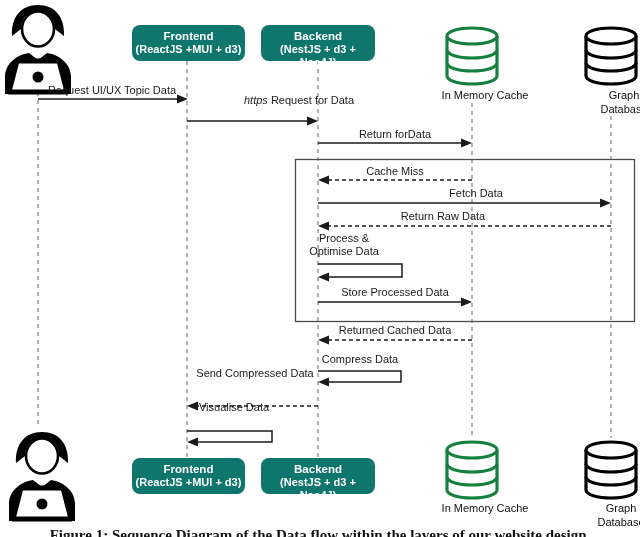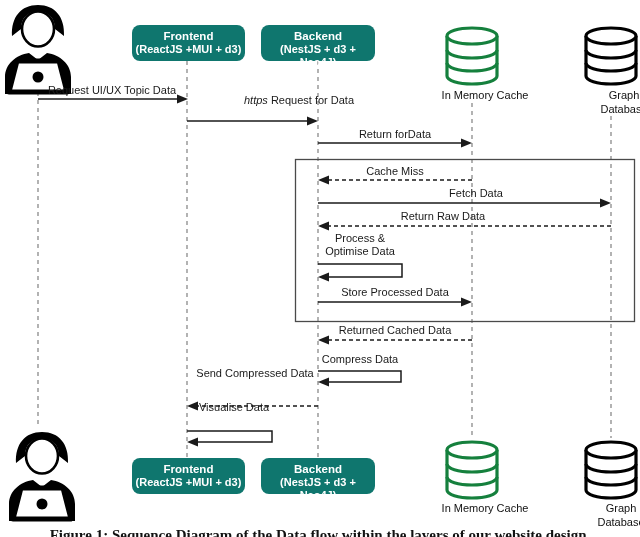--- a/index.html
+++ b/index.html
@@ -135,21 +135,21 @@
   <div class="actorlbl" style="left:472px;top:89px;">In Memory Cache</div>
   <div class="actorlbl" style="left:611px;top:89px;">Graph</div>
   <div class="actorlbl" style="left:611px;top:103px;">Database</div>
 
   <div class="lbl" style="left:112px;top:84px;">Request UI/UX Topic Data</div>
   <div class="lbl" style="left:252px;top:94px;margin-left:47px;"><span class="it">https</span><span> Request for Data</span></div>
   <div class="lbl" style="left:395px;top:128px;">Return forData</div>
   <div class="lbl" style="left:395px;top:165px;">Cache Miss</div>
   <div class="lbl" style="left:476px;top:187px;">Fetch Data</div>
   <div class="lbl" style="left:443px;top:210px;">Return Raw Data</div>
-  <div class="lbl" style="left:360px;top:232px;">
+  <div class="lbl" style="left:344px;top:232px;">
     <div>Process &amp;</div>
     <div>Optimise Data</div>
   </div>
   <div class="lbl" style="left:395px;top:286px;">Store Processed Data</div>
   <div class="lbl" style="left:395px;top:324px;">Returned Cached Data</div>
   <div class="lbl" style="left:360px;top:353px;">Compress Data</div>
   <div class="lbl" style="left:255px;top:367px;">Send Compressed Data</div>
   <div class="lbl" style="left:234px;top:401px;">Visualise Data</div>
 
   <div class="pbox" style="left:132px;top:458px;width:113px;">

